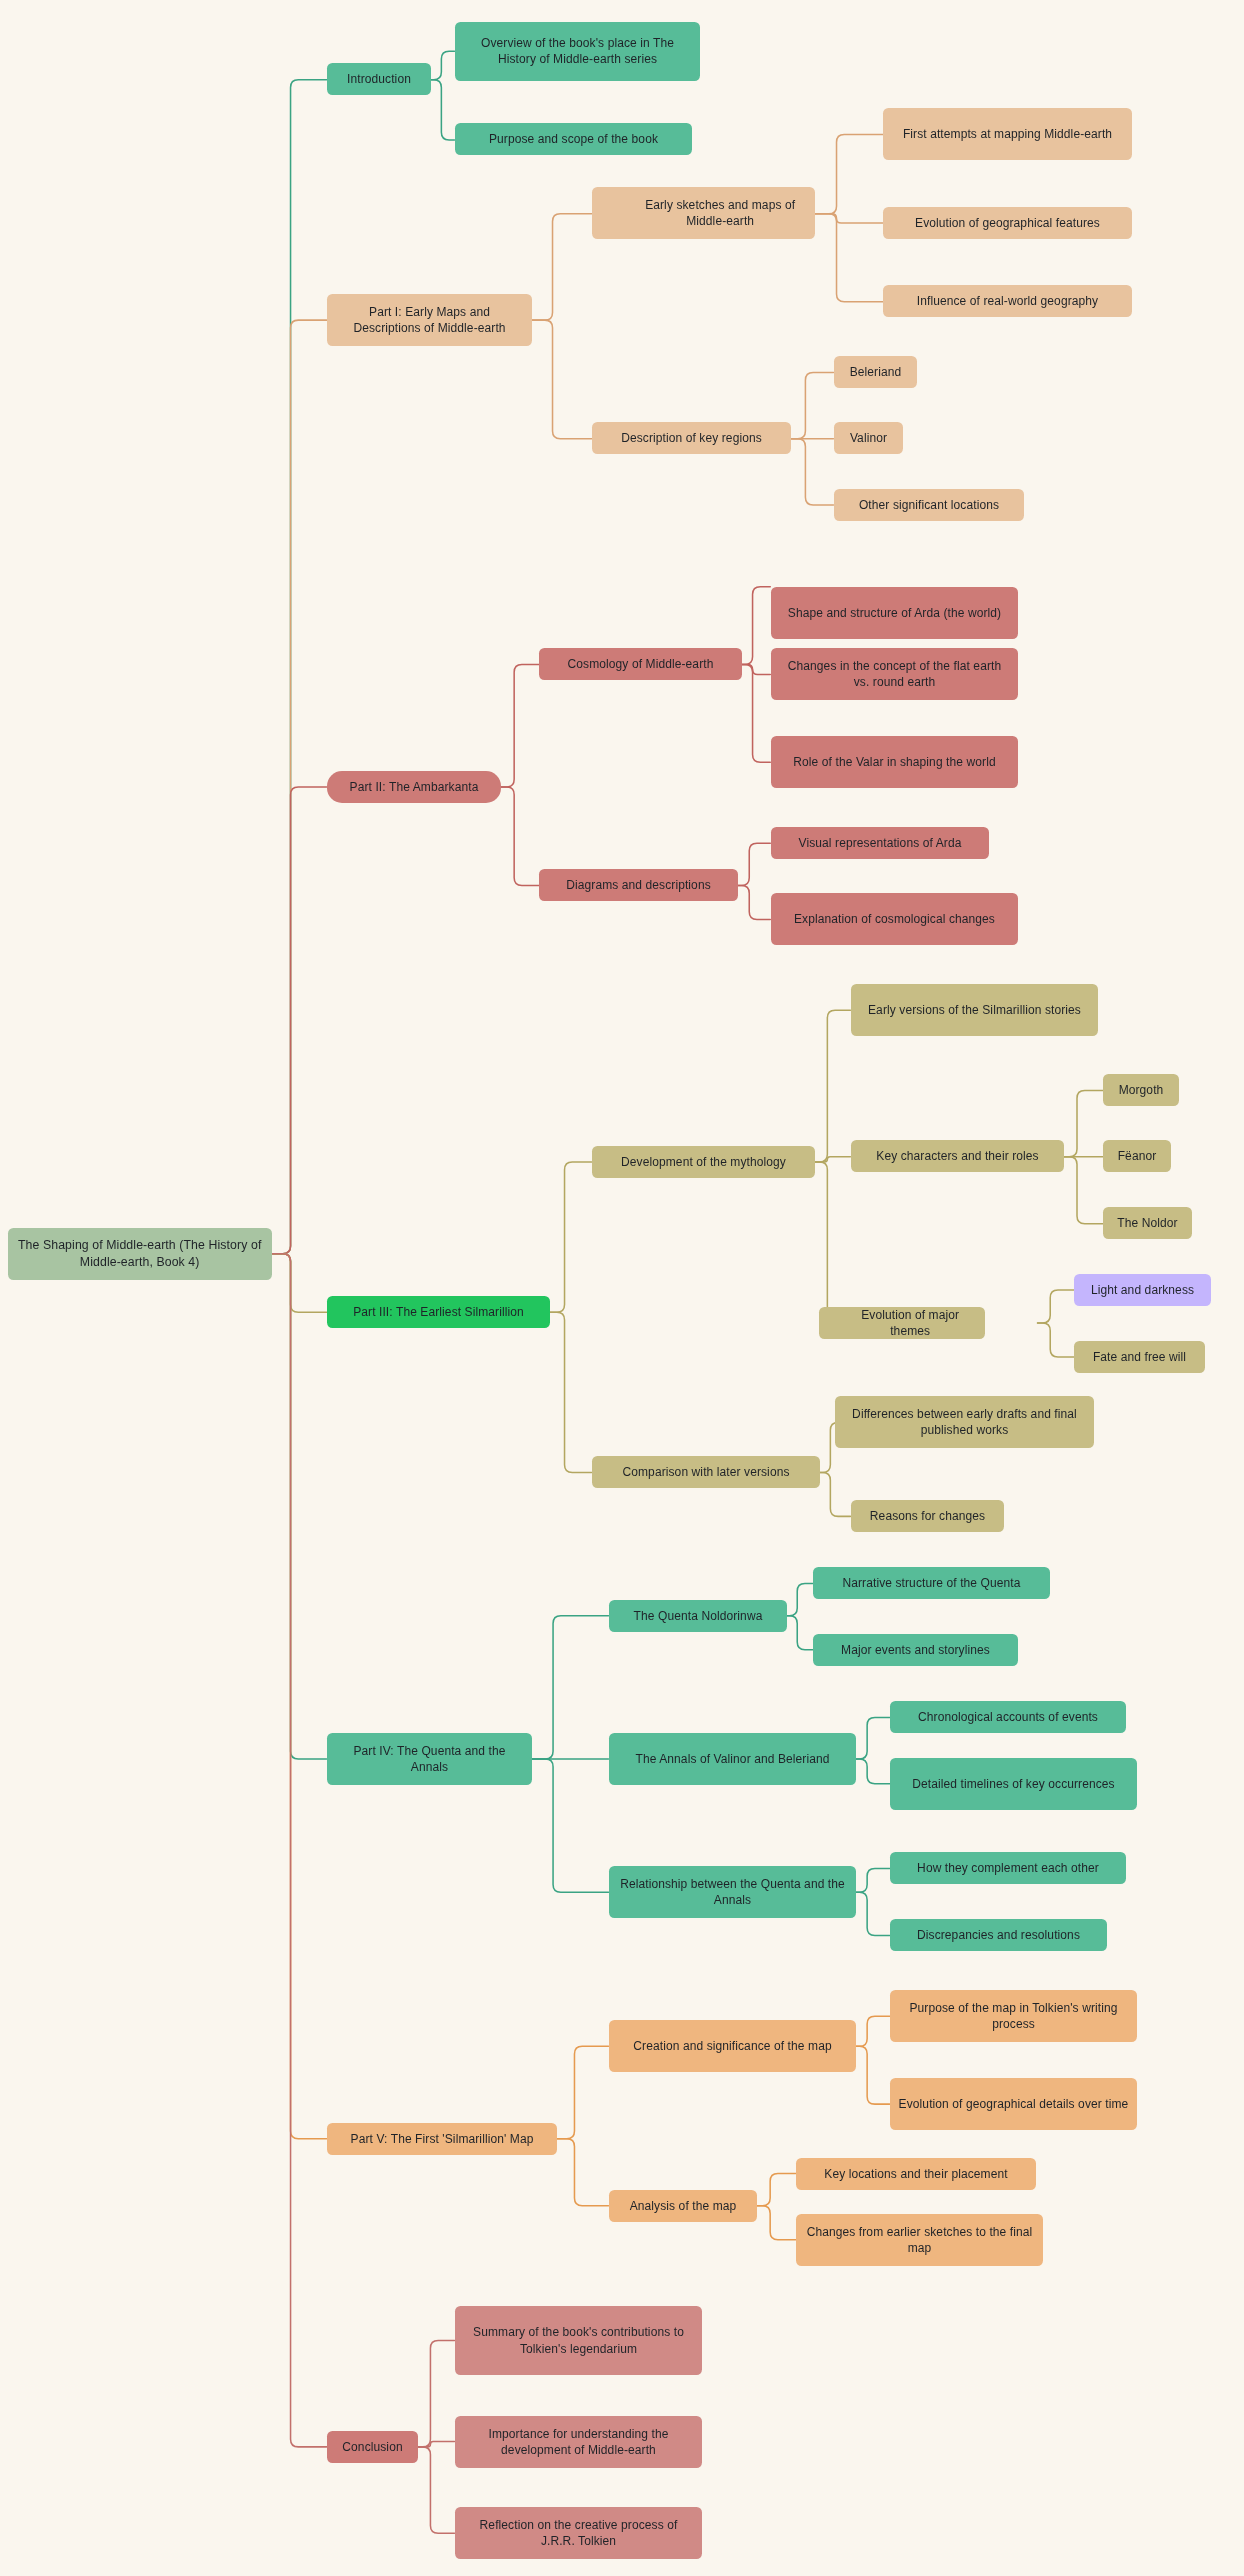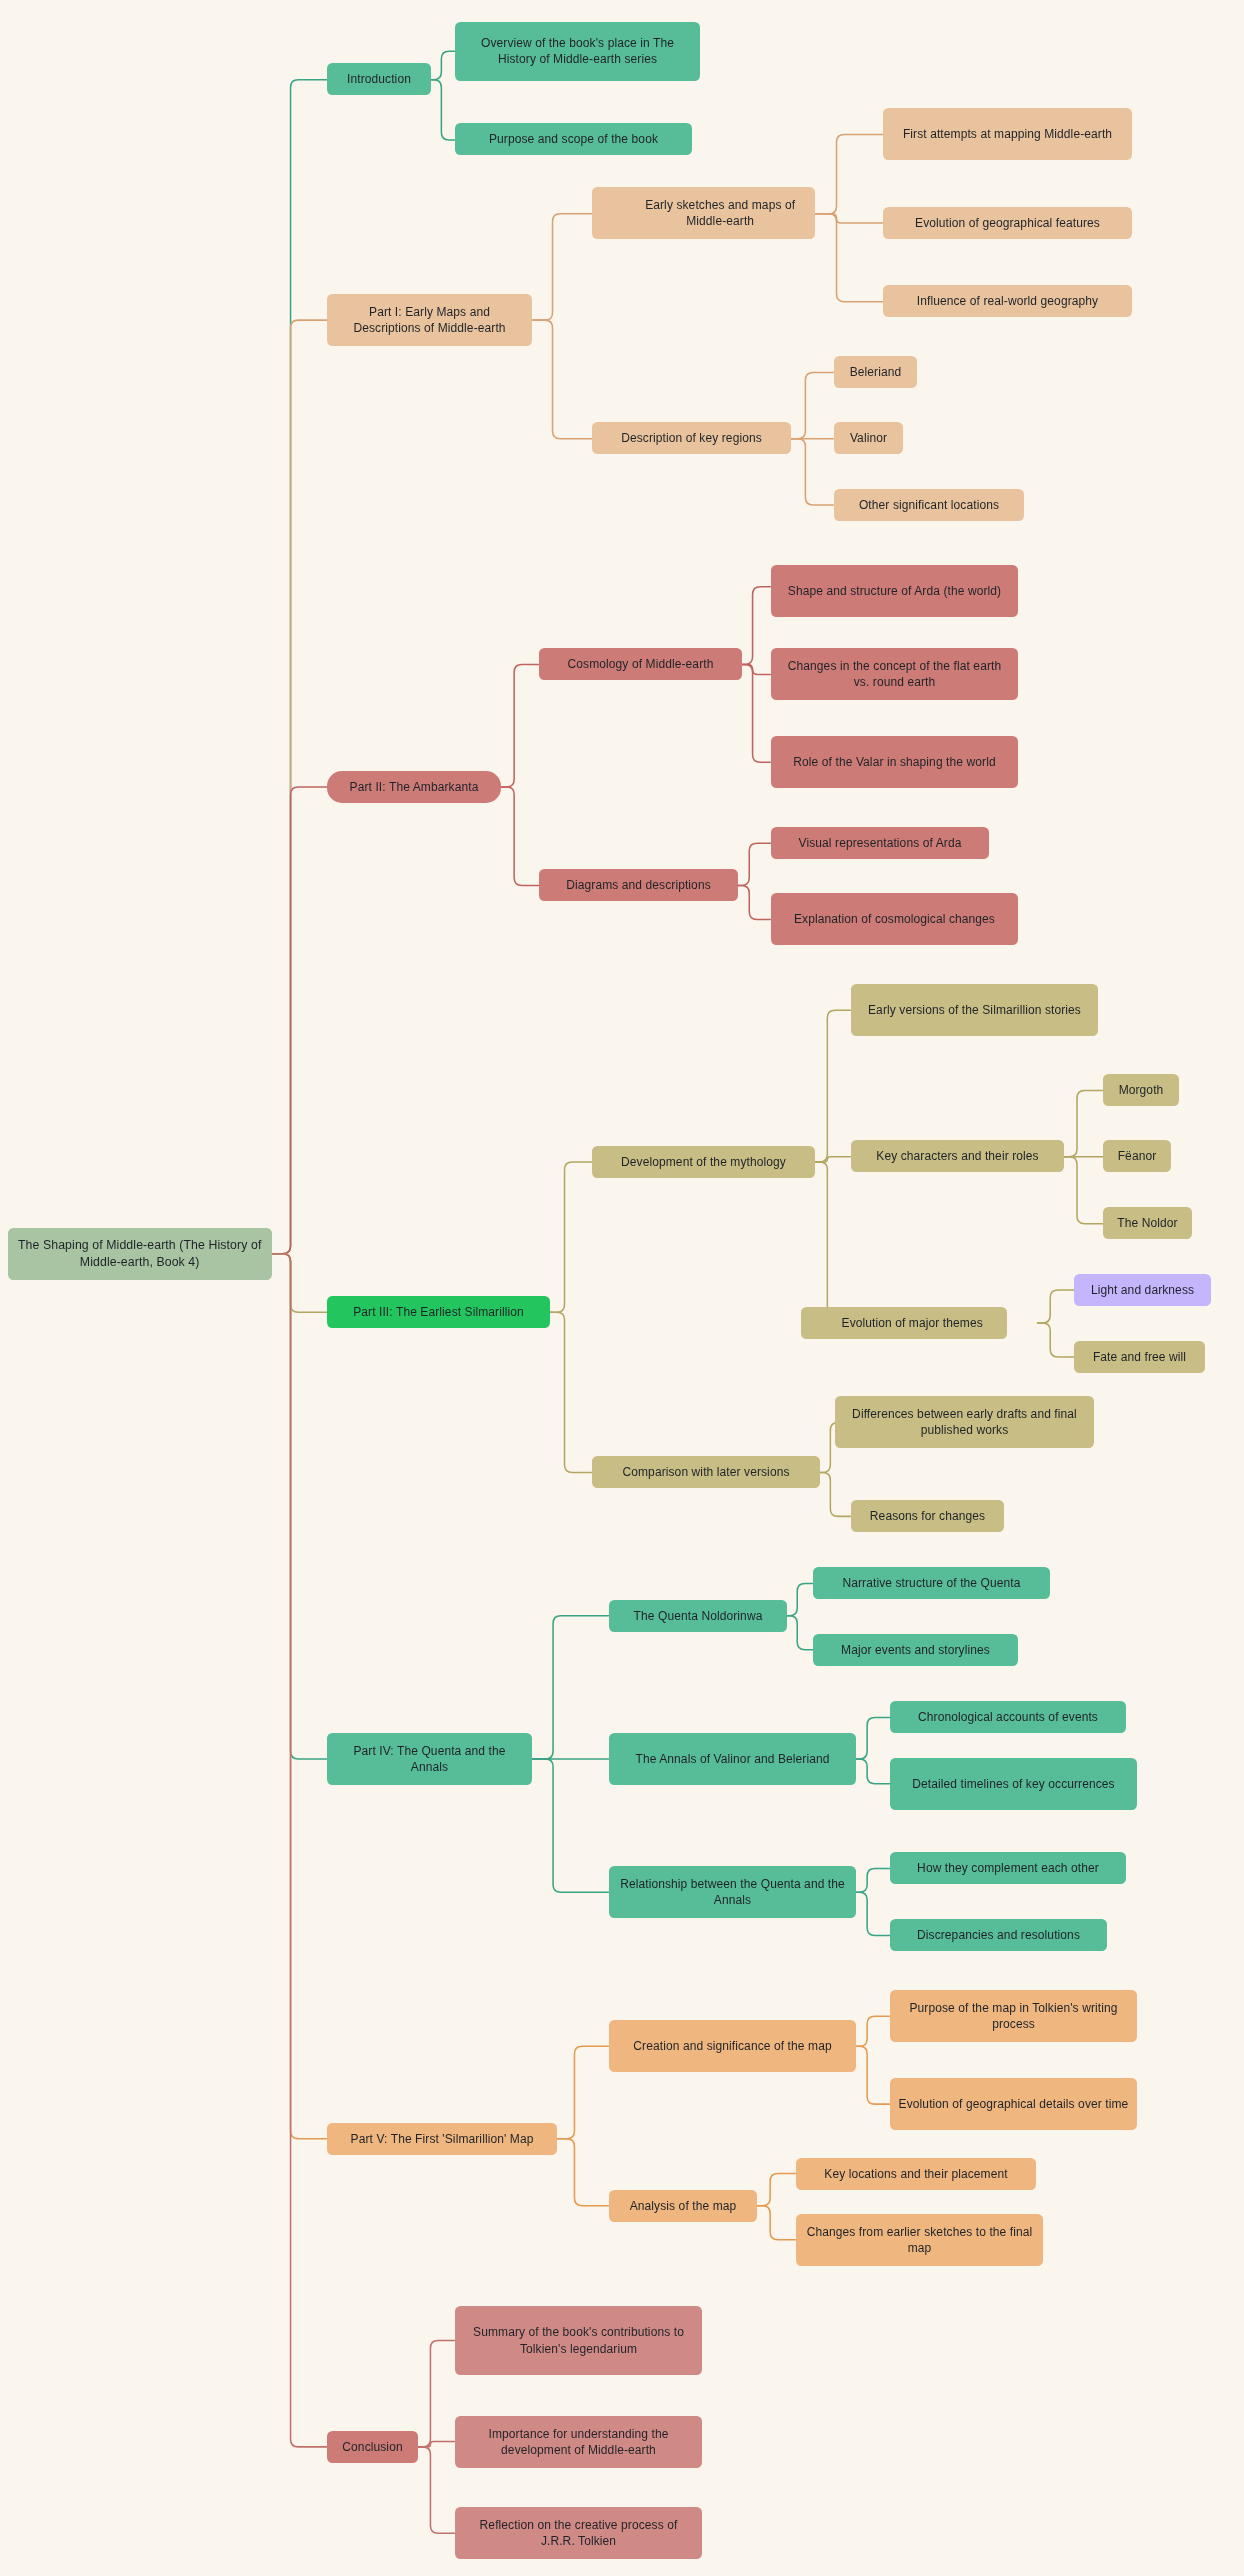--- a/index.html
+++ b/index.html
@@ -141,21 +141,21 @@
       </div>
       <div class="node lvl3" style="left: 834px; top: 489px; width: 190px; height: 32px; background: rgb(232, 195, 158);">
         <span>Other significant locations</span>
       </div>
       <div class="node lvl1" style="left: 327px; top: 771px; width: 174px; height: 32px; background: rgb(205, 123, 119); border-radius: 15px;">
         <span>Part II: The Ambarkanta</span>
       </div>
       <div class="node lvl2" style="left: 539px; top: 648px; width: 203px; height: 32px; background: rgb(205, 123, 119);">
         <span>Cosmology of Middle-earth</span>
       </div>
-      <div class="node lvl3" style="left: 771px; top: 565px; width: 247px; height: 52px; background: rgb(205, 123, 119);">
+      <div class="node lvl3" style="left: 771px; top: 587px; width: 247px; height: 52px; background: rgb(205, 123, 119);">
         <span>Shape and structure of Arda (the world)</span>
       </div>
       <div class="node lvl3" style="left: 771px; top: 648px; width: 247px; height: 52px; background: rgb(205, 123, 119);">
         <span>Changes in the concept of the flat earth vs. round earth</span>
       </div>
       <div class="node lvl3" style="left: 771px; top: 736px; width: 247px; height: 52px; background: rgb(205, 123, 119);">
         <span>Role of the Valar in shaping the world</span>
       </div>
       <div class="node lvl2" style="left: 539px; top: 869px; width: 199px; height: 32px; background: rgb(205, 123, 119);">
         <span>Diagrams and descriptions</span>
@@ -180,21 +180,21 @@
       </div>
       <div class="node lvl4" style="left: 1103px; top: 1074px; width: 76px; height: 32px; background: rgb(199, 189, 133);">
         <span>Morgoth</span>
       </div>
       <div class="node lvl4" style="left: 1103px; top: 1140px; width: 68px; height: 32px; background: rgb(199, 189, 133);">
         <span>Fëanor</span>
       </div>
       <div class="node lvl4" style="left: 1103px; top: 1207px; width: 89px; height: 32px; background: rgb(199, 189, 133);">
         <span>The Noldor</span>
       </div>
-      <div class="node lvl3" style="left: 801px; top: 1307px; width: 206px; height: 32px; background: rgb(199, 189, 133); padding-left: 24px;">
+      <div class="node lvl3" style="left: 819px; top: 1307px; width: 166px; height: 32px; background: rgb(199, 189, 133); padding-left: 24px;">
         <span>Evolution of major themes</span>
       </div>
       <div class="node lvl4" style="left: 1074px; top: 1274px; width: 137px; height: 32px; background: #c4b5fd;">
         <span>Light and darkness</span>
       </div>
       <div class="node lvl4" style="left: 1074px; top: 1341px; width: 131px; height: 32px; background: rgb(199, 189, 133);">
         <span>Fate and free will</span>
       </div>
       <div class="node lvl2" style="left: 592px; top: 1456px; width: 228px; height: 32px; background: rgb(199, 189, 133);">
         <span>Comparison with later versions</span>

